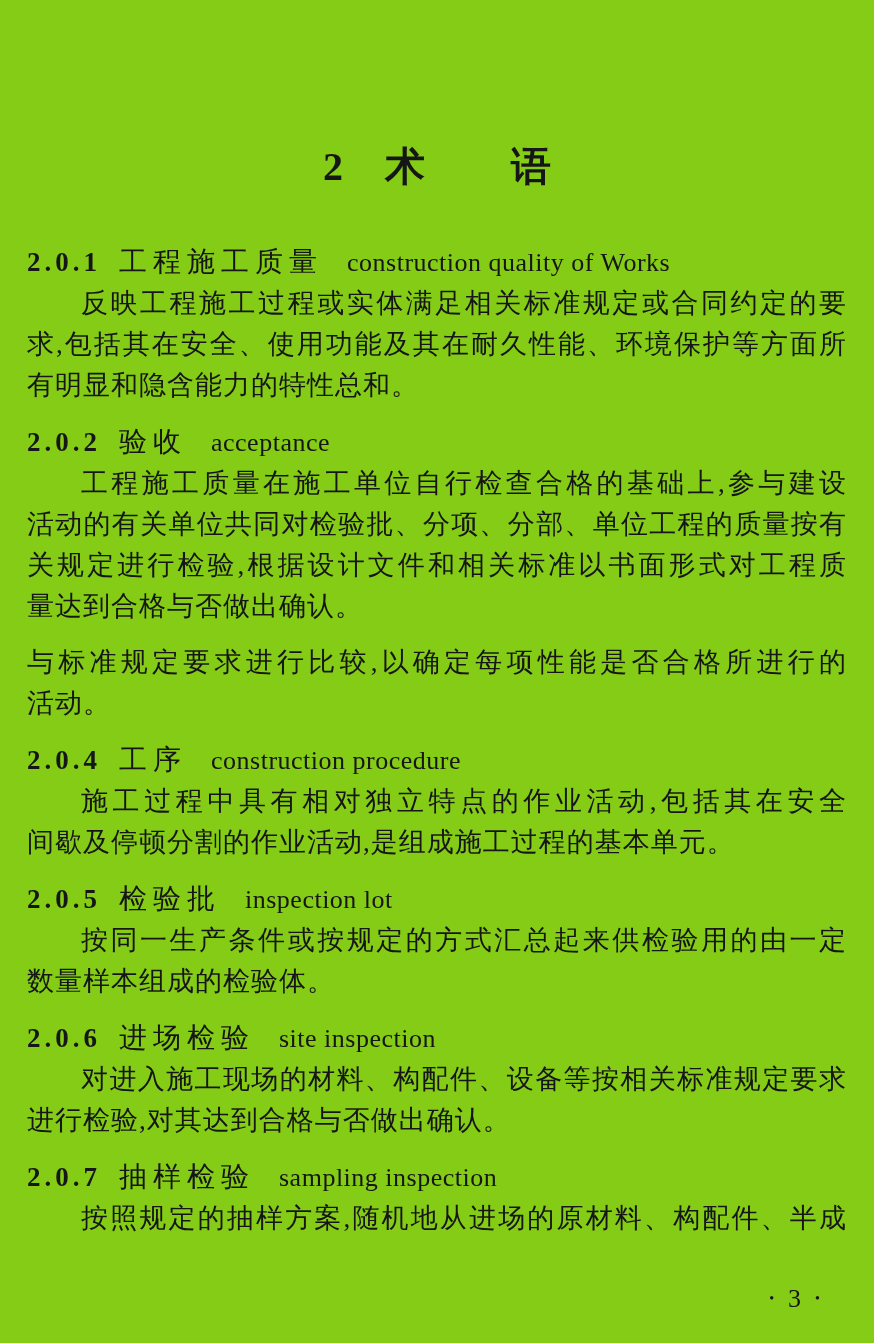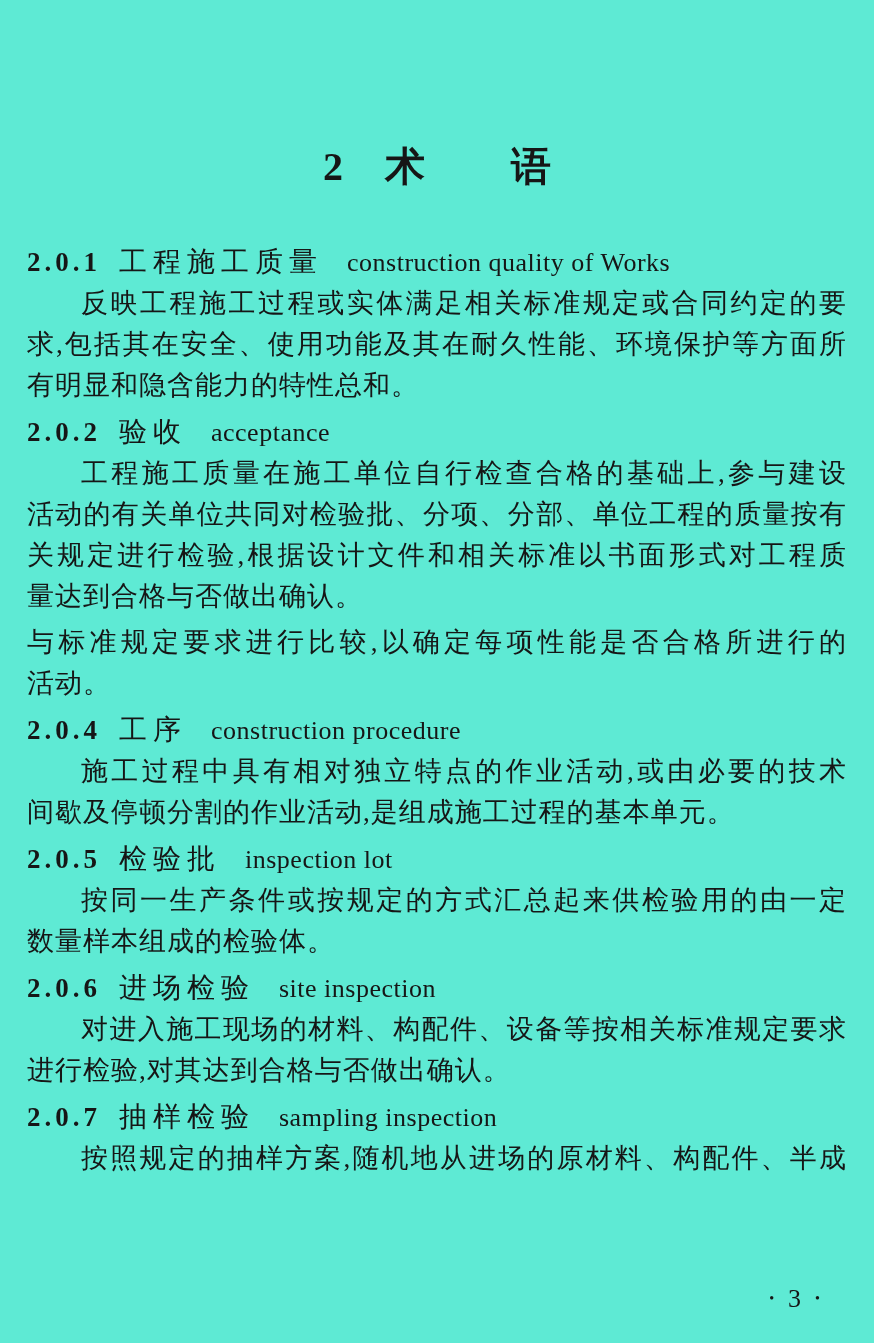--- a/index.html
+++ b/index.html
@@ -11,21 +11,21 @@
     height: 1343px;
     position: relative;
     background: #fcfcfc;
     color: #161616;
     font-family: "Liberation Serif", "DejaVu Serif", serif;
     overflow: hidden;
   }
   .scan-page {
     position: absolute;
     inset: 0;
-    background: #5eead4;
+    background: #84cc16;
   }
   
   .page-title {
     position: absolute;
     top: 143px;
     left: 0;
     width: 100%;
     text-align: center;
     font-size: 40px;
     font-weight: 700;
@@ -34,21 +34,21 @@
   }
   .title-num { margin-right: 42px; }
   .title-c1  { margin-right: 86px; }
   
   .content {
     position: absolute;
     left: 27px;
     right: 27px;
     top: 241px;
   }
-  .sec { margin-top: 5px; }
+  .sec { margin-top: 15px; }
   .sec:first-child { margin-top: 0; }
   .head {
     font-size: 28px;
     line-height: 41px;
     white-space: nowrap;
   }
   .head .num {
     font-weight: 700;
     font-size: 27px;
     letter-spacing: 4px;
@@ -126,21 +126,21 @@
         <div class="line fill">与标准规定要求进行比较,以确定每项性能是否合格所进行的</div>
         <div class="line">活动。</div>
       </div>
     </div>
 
     <div class="sec">
       <div class="head">
         <span class="num">2.0.4</span><span class="term">工序</span><span class="eng">construction procedure</span>
       </div>
       <div class="para">
-        <div class="line first fill">施工过程中具有相对独立特点的作业活动,或由必要的技术</div>
+        <div class="line first fill">施工过程中具有相对独立特点的作业活动,包括其在安全</div>
         <div class="line">间歇及停顿分割的作业活动,是组成施工过程的基本单元。</div>
       </div>
     </div>
 
     <div class="sec">
       <div class="head">
         <span class="num">2.0.5</span><span class="term">检验批</span><span class="eng">inspection lot</span>
       </div>
       <div class="para">
         <div class="line first fill">按同一生产条件或按规定的方式汇总起来供检验用的由一定</div>

